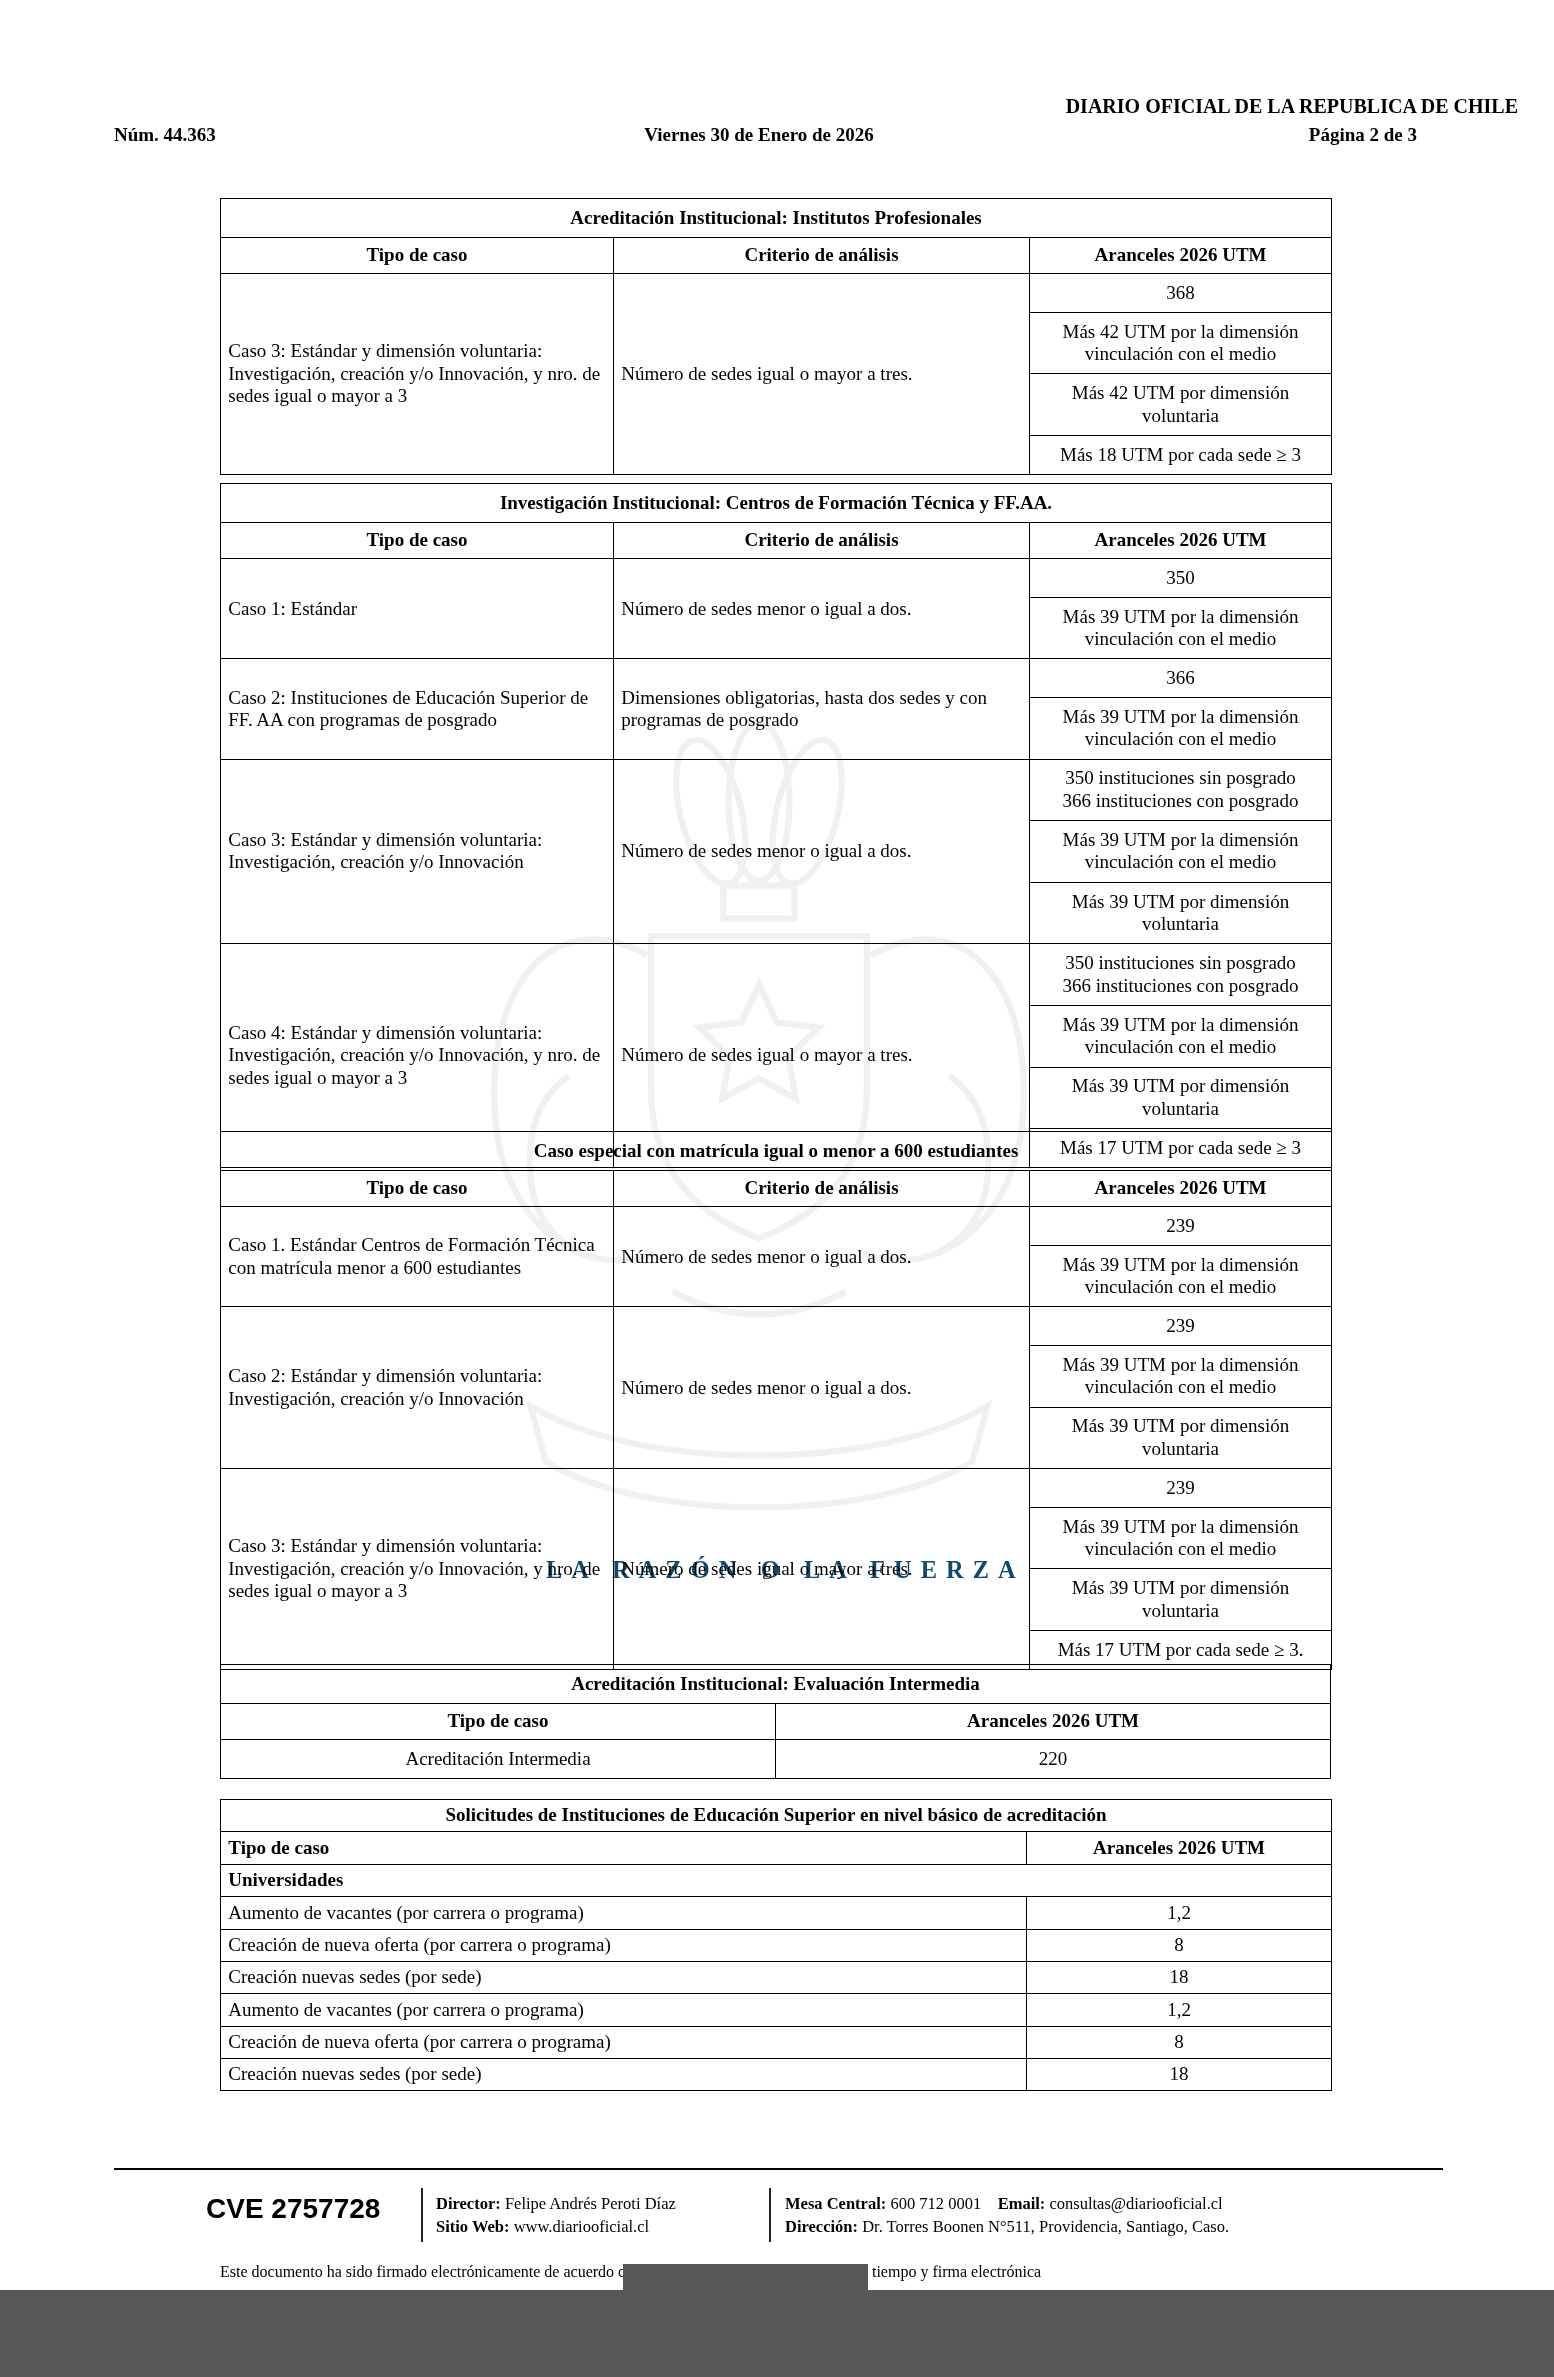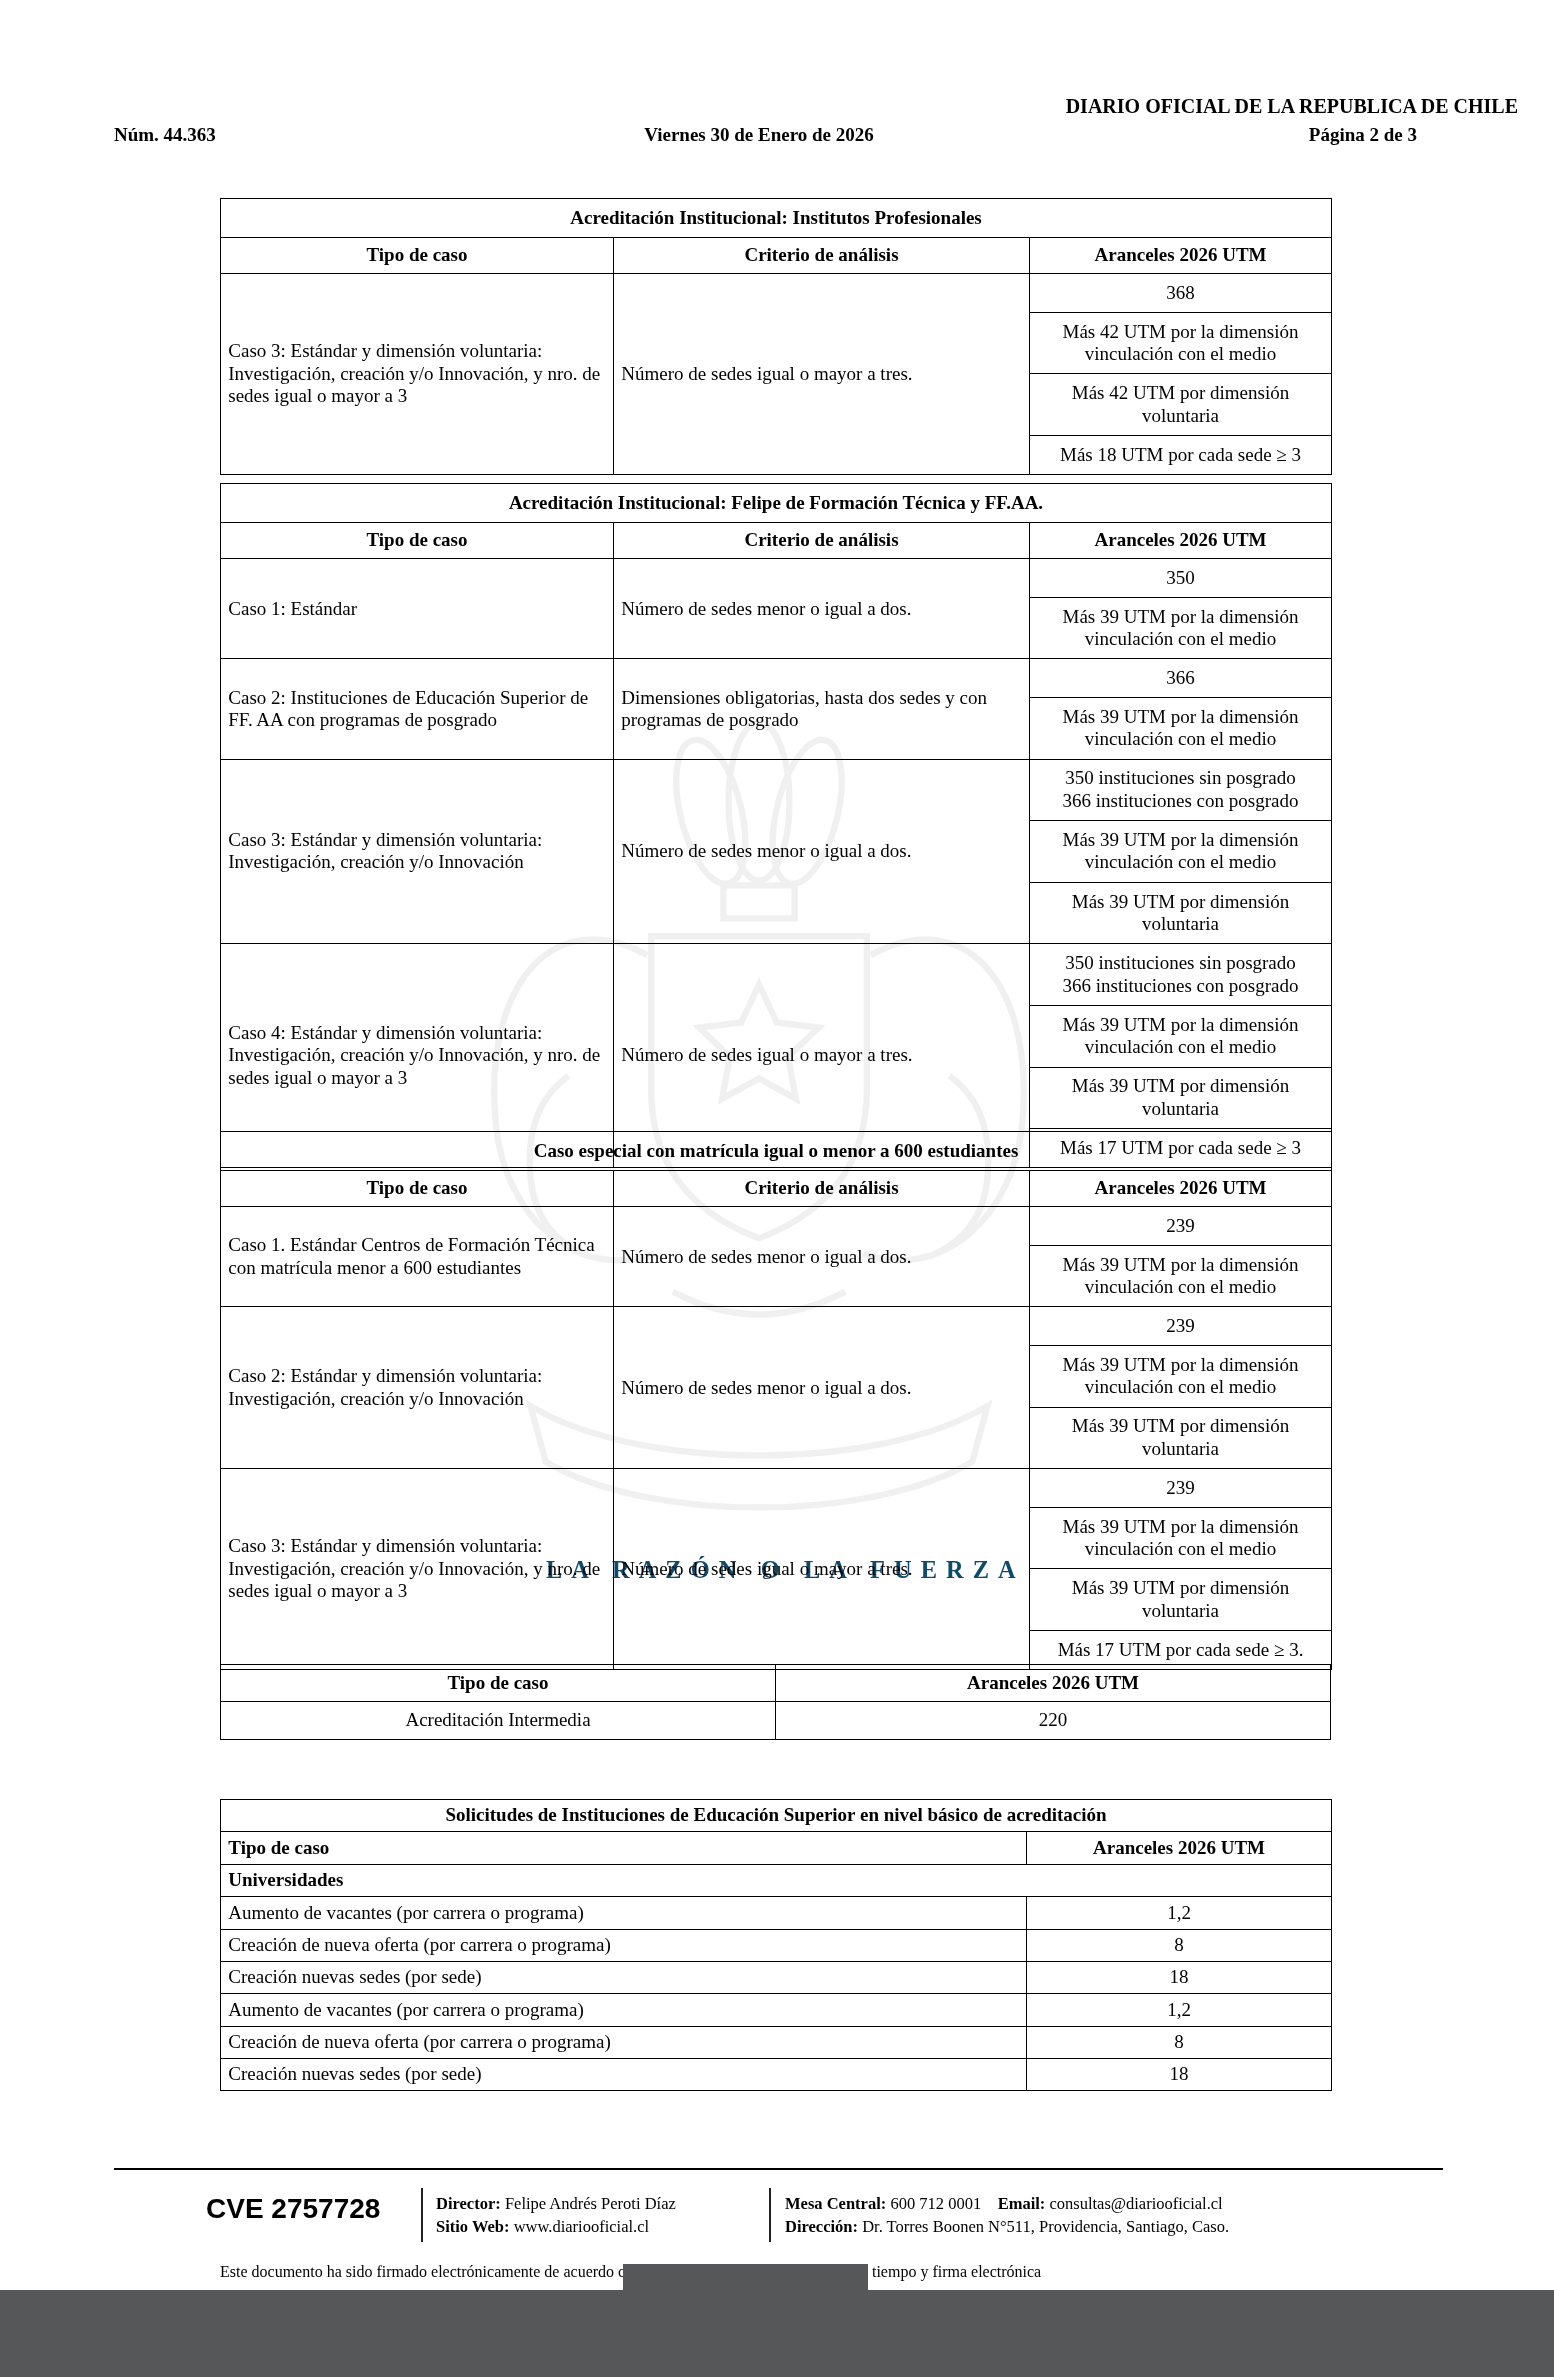--- a/index.html
+++ b/index.html
@@ -110,21 +110,21 @@
 
 <div class="tblwrap" style="top:483px">
   <table>
     <colgroup>
         <col style="width:393px">
         <col style="width:416px">
         <col style="width:302px">
       </colgroup>
     <tbody>
         <tr>
-      <td class="tbl-title" colspan="3">Acreditación Institucional: Felipe de Formación Técnica y FF.AA.</td>
+      <td class="tbl-title" colspan="3">Investigación Institucional: Centros de Formación Técnica y FF.AA.</td>
     </tr>
     <tr>
       <td class="col-head">Tipo de caso</td>
       <td class="col-head">Criterio de análisis</td>
       <td class="col-head">Aranceles 2026 UTM</td>
     </tr>
     <tr>
       <td class="c-tipo" rowspan="2">Caso 1: Estándar</td>
       <td class="c-crit" rowspan="2">Número de sedes menor o igual a dos.</td>
       <td class="c-ar rh1">350</td>
@@ -224,20 +224,23 @@
     </table>
 </div>
 
 <div class="tblwrap" style="top:1664px;width:1111px">
   <table>
     <colgroup>
         <col style="width:555px">
         <col style="width:555px">
       </colgroup>
     <tbody>
+        <tr>
+      <td class="tbl-title" colspan="2">Acreditación Institucional: Evaluación Intermedia</td>
+    </tr>
     <tr>
       <td class="col-head">Tipo de caso</td>
       <td class="col-head">Aranceles 2026 UTM</td>
     </tr>
     <tr>
       <td class="c-center rh1">Acreditación Intermedia</td>
       <td class="c-center rh1">220</td>
     </tr>
   </tbody>
     </table>

